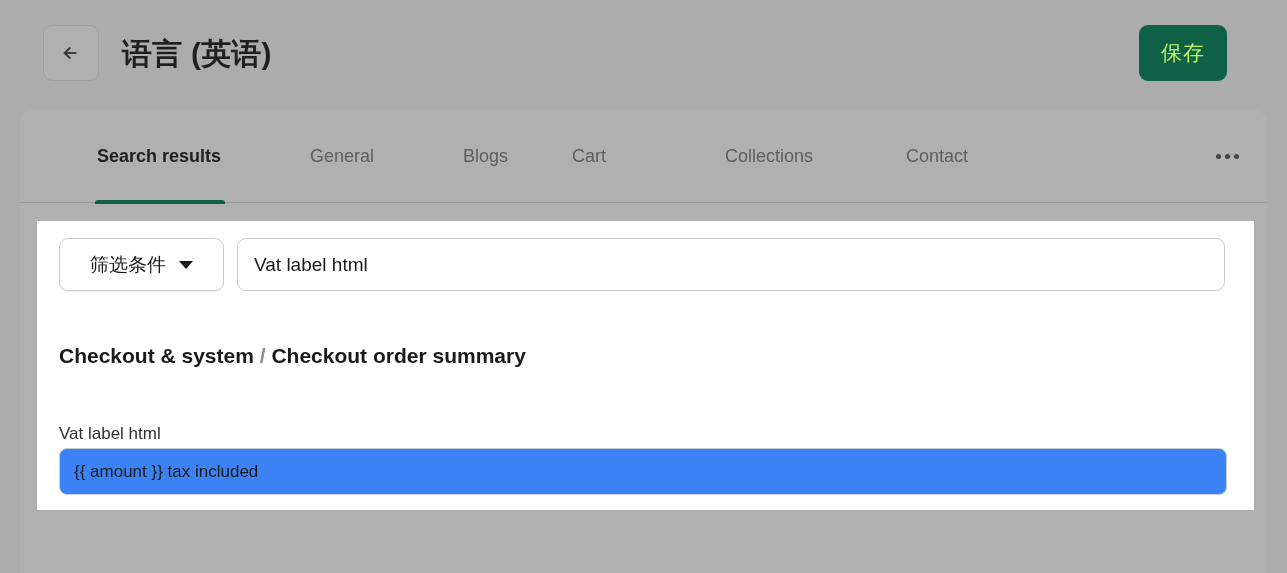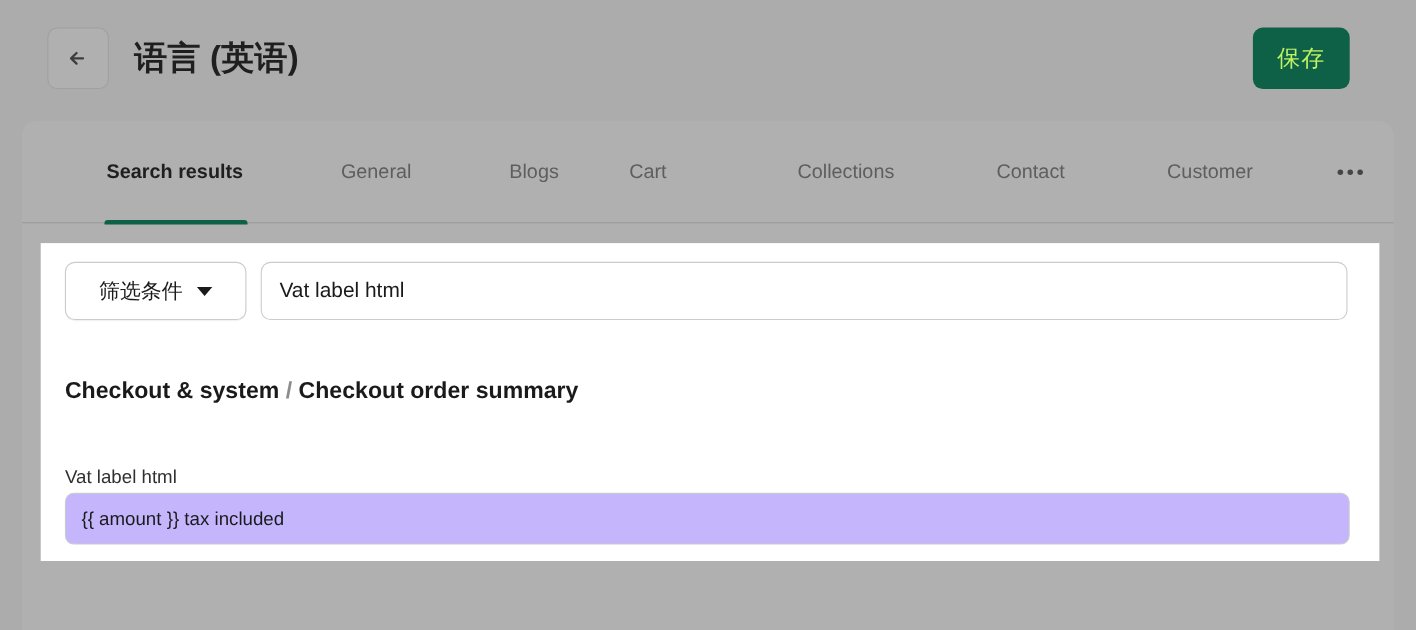--- a/index.html
+++ b/index.html
@@ -213,21 +213,21 @@
     top: 203px;
     font-size: 17px;
     color: #303030;
   }
   .field-input {
     position: absolute;
     left: 22px;
     top: 227px;
     width: 1168px;
     height: 47px;
-    background: #c4b5fd;
+    background: #3b82f6;
     border: 1px solid #c9cccf;
     border-radius: 8px;
     padding: 0 14px;
     font-family: inherit;
     font-size: 17px;
     color: #1a1a1a;
     outline: none;
   }
 
   
@@ -276,23 +276,20 @@
       </div>
       <div class="tab" style="left:546px;width:44px;">
         <span>Cart</span>
       </div>
       <div class="tab" style="left:692px;width:105px;">
         <span>Collections</span>
       </div>
       <div class="tab" style="left:876px;width:76px;">
         <span>Contact</span>
       </div>
-      <div class="tab" style="left:1031px;width:92px;">
-        <span>Customer</span>
-      </div>
 
       <div class="tab-more" style="left:1190px;">
         <i></i>
         <i></i>
         <i></i>
       </div>
     </div>
   </div>
 
   <div class="panel">

